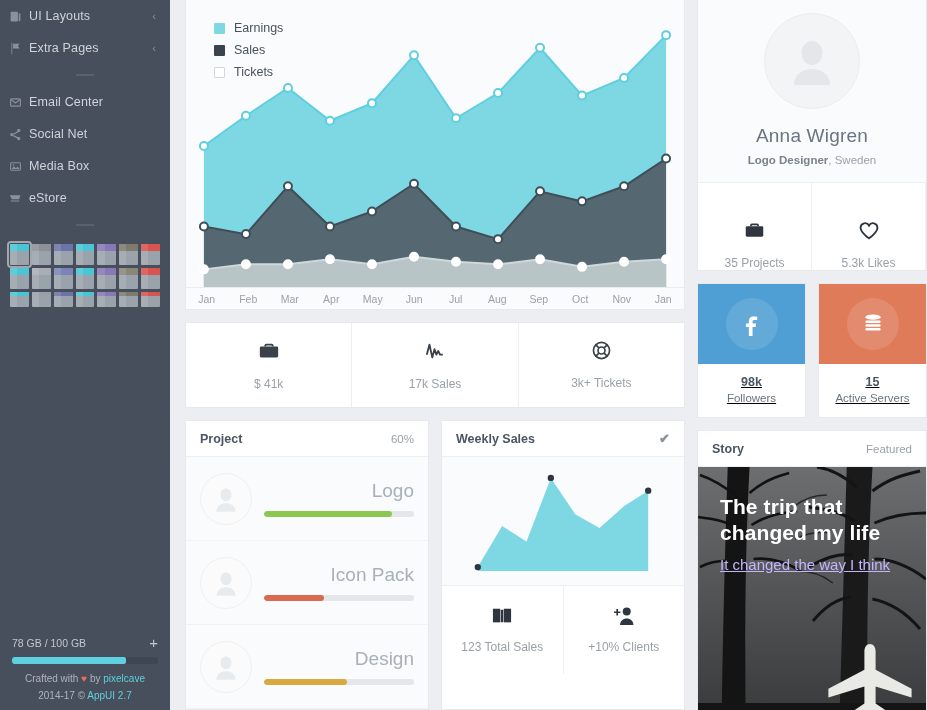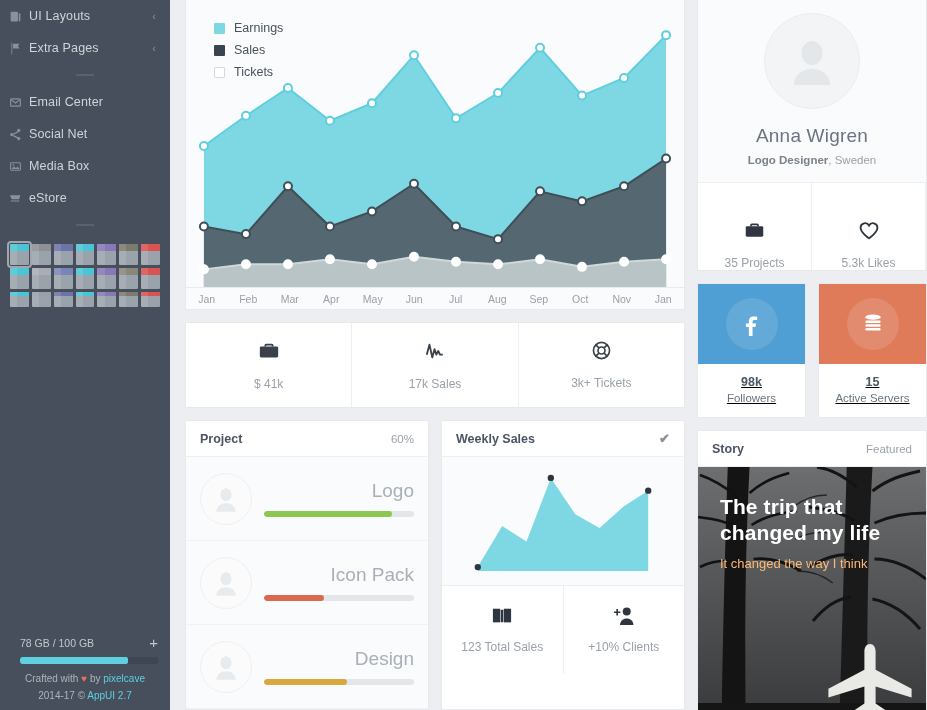--- a/index.html
+++ b/index.html
@@ -39,21 +39,21 @@
     gap: 3px 3px;
   }
   .sw { height: 21px; border-radius: 1px; overflow: hidden; position: relative; background: #9aa2ab; }
   .sw .top { height: 7px; width: 100%; }
   .sw .side { position: absolute; left: 0; top: 0; width: 38%; height: 100%; background: rgba(255,255,255,.12); }
   .sw.sel { outline: 2px solid rgba(255,255,255,.5); outline-offset: 1px; }
   .sw.small { height: 15px; }
   .sw.small .top { height: 4px; }
 
   .storage {
-    position: absolute; left: 8px; right: 0; bottom: 46px; padding: 0 12px; margin-top: 6px;
+    position: absolute; left: 0; right: 0; bottom: 46px; padding: 0 12px; margin-top: 6px;
   }
   .storage-row { display: flex; align-items: center; justify-content: space-between; font-size: 10.5px; color: #c3c8cf; }
   .storage-plus { font-size: 15px; color: #c3c8cf; line-height: 1; cursor: pointer; }
   .storage-track { margin-top: 7px; height: 7px; border-radius: 2px; background: #3d4651; overflow: hidden; }
   .storage-fill { height: 100%; background: #5fd0df; border-radius: 2px; }
 
   .credits {
     position: absolute; left: 0; right: 0; bottom: 6px;
     text-align: center; font-size: 10px; color: #aeb4bc; line-height: 1.65;
   }
@@ -153,21 +153,21 @@
     align-items: center; justify-content: center; gap: 10px;
     border-right: 1px solid #edeff1; cursor: pointer;
   }
   .ws-cell:last-child { border-right: none; }
   .ws-val { font-size: 12px; color: #9aa1a9; }
 
   
   .story-img { position: relative; height: 245px; overflow: hidden; background: #57585a; }
   .story-text { position: absolute; left: 22px; top: 27px; right: 14px; z-index: 3; }
   .story-title { font-size: 21px; font-weight: bold; color: #fff; line-height: 1.25; letter-spacing: .1px; }
-  .story-sub { font-size: 13px; color: #fdba74; margin-top: 9px; }
+  .story-sub { font-size: 15px; color: #c4b5fd; margin-top: 9px; text-decoration: underline; }
 </style>
 </head>
 <body>
 
 <div class="page">
 
   <div class="sidebar">
 
     <div>
       <div class="nav-item">

